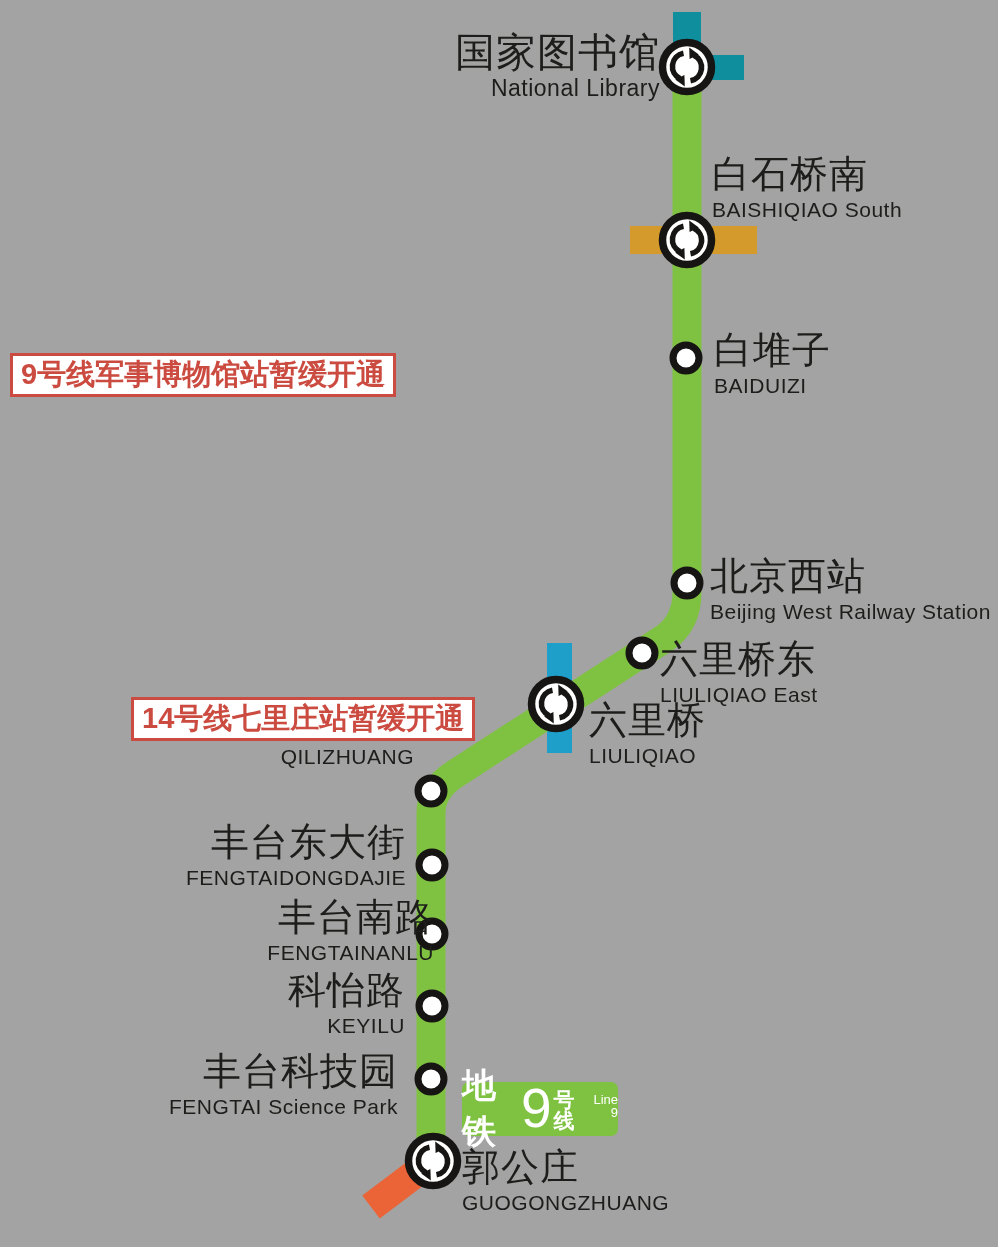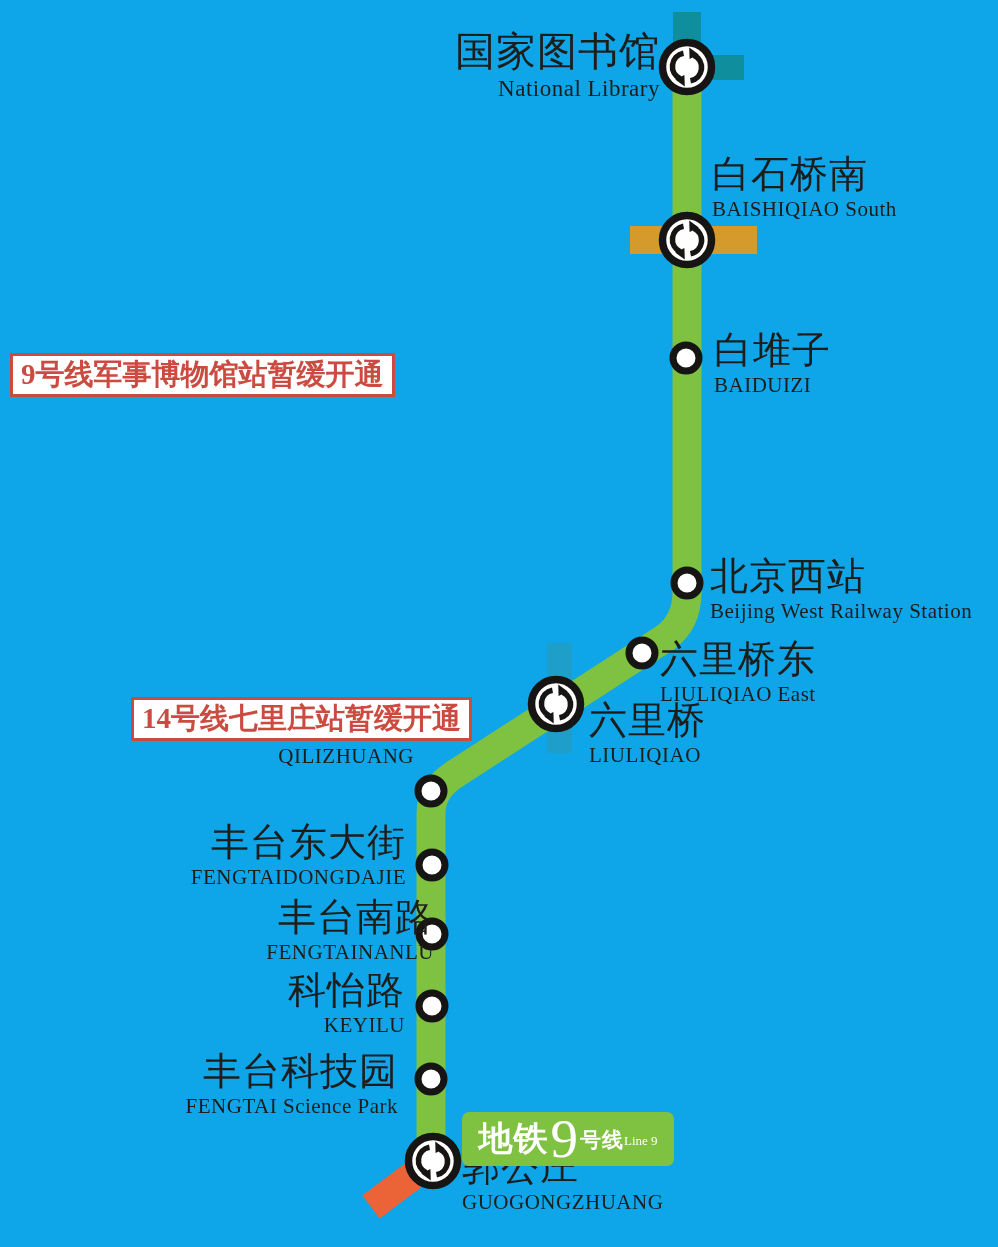--- a/index.html
+++ b/index.html
@@ -1,43 +1,43 @@
 <!DOCTYPE html>
 <html><head>
 <meta charset="utf-8">
 <style>
   html,body{margin:0;padding:0;background:#ffffff;}
   .canvas{
     position:relative;
     width:998px;height:1247px;
-    background:#0ea5e9;
+    background:#a3a3a3;
     overflow:hidden;
-    font-family:Liberation Serif, serif;
+    font-family:Liberation Sans, sans-serif;
     color:#1d1d1b;
   }
   .map-svg{position:absolute;left:0;top:0;}
   .station-label{position:absolute;white-space:nowrap;}
   .station-label .zh{font-size:38px;line-height:1.05;letter-spacing:1px;}
   .station-label .en{font-size:21px;line-height:1.1;margin-top:3px;letter-spacing:0.5px;}
   .align-right{text-align:right;}
   .notice{
     position:absolute;
     border:3px solid #cb4b40;
     color:#cb4b40;
     font-size:29px;
     font-weight:bold;
     line-height:1.1;
     padding:3px 8px;
     white-space:nowrap;
     background:#ffffff;
   }
   .line-badge{
     position:absolute;
-    left:462px;top:1112px;
-    width:212px;height:54px;
+    left:462px;top:1082px;
+    width:156px;height:54px;
     background:#7fc242;
     border-radius:7px;
     color:#ffffff;
     display:flex;
     align-items:center;
     justify-content:center;
     gap:1px;
   }
   .line-badge .prefix{font-size:34px;font-weight:bold;letter-spacing:1px;}
   .line-badge .num{font-size:55px;line-height:0.9;margin:0 1px;}

